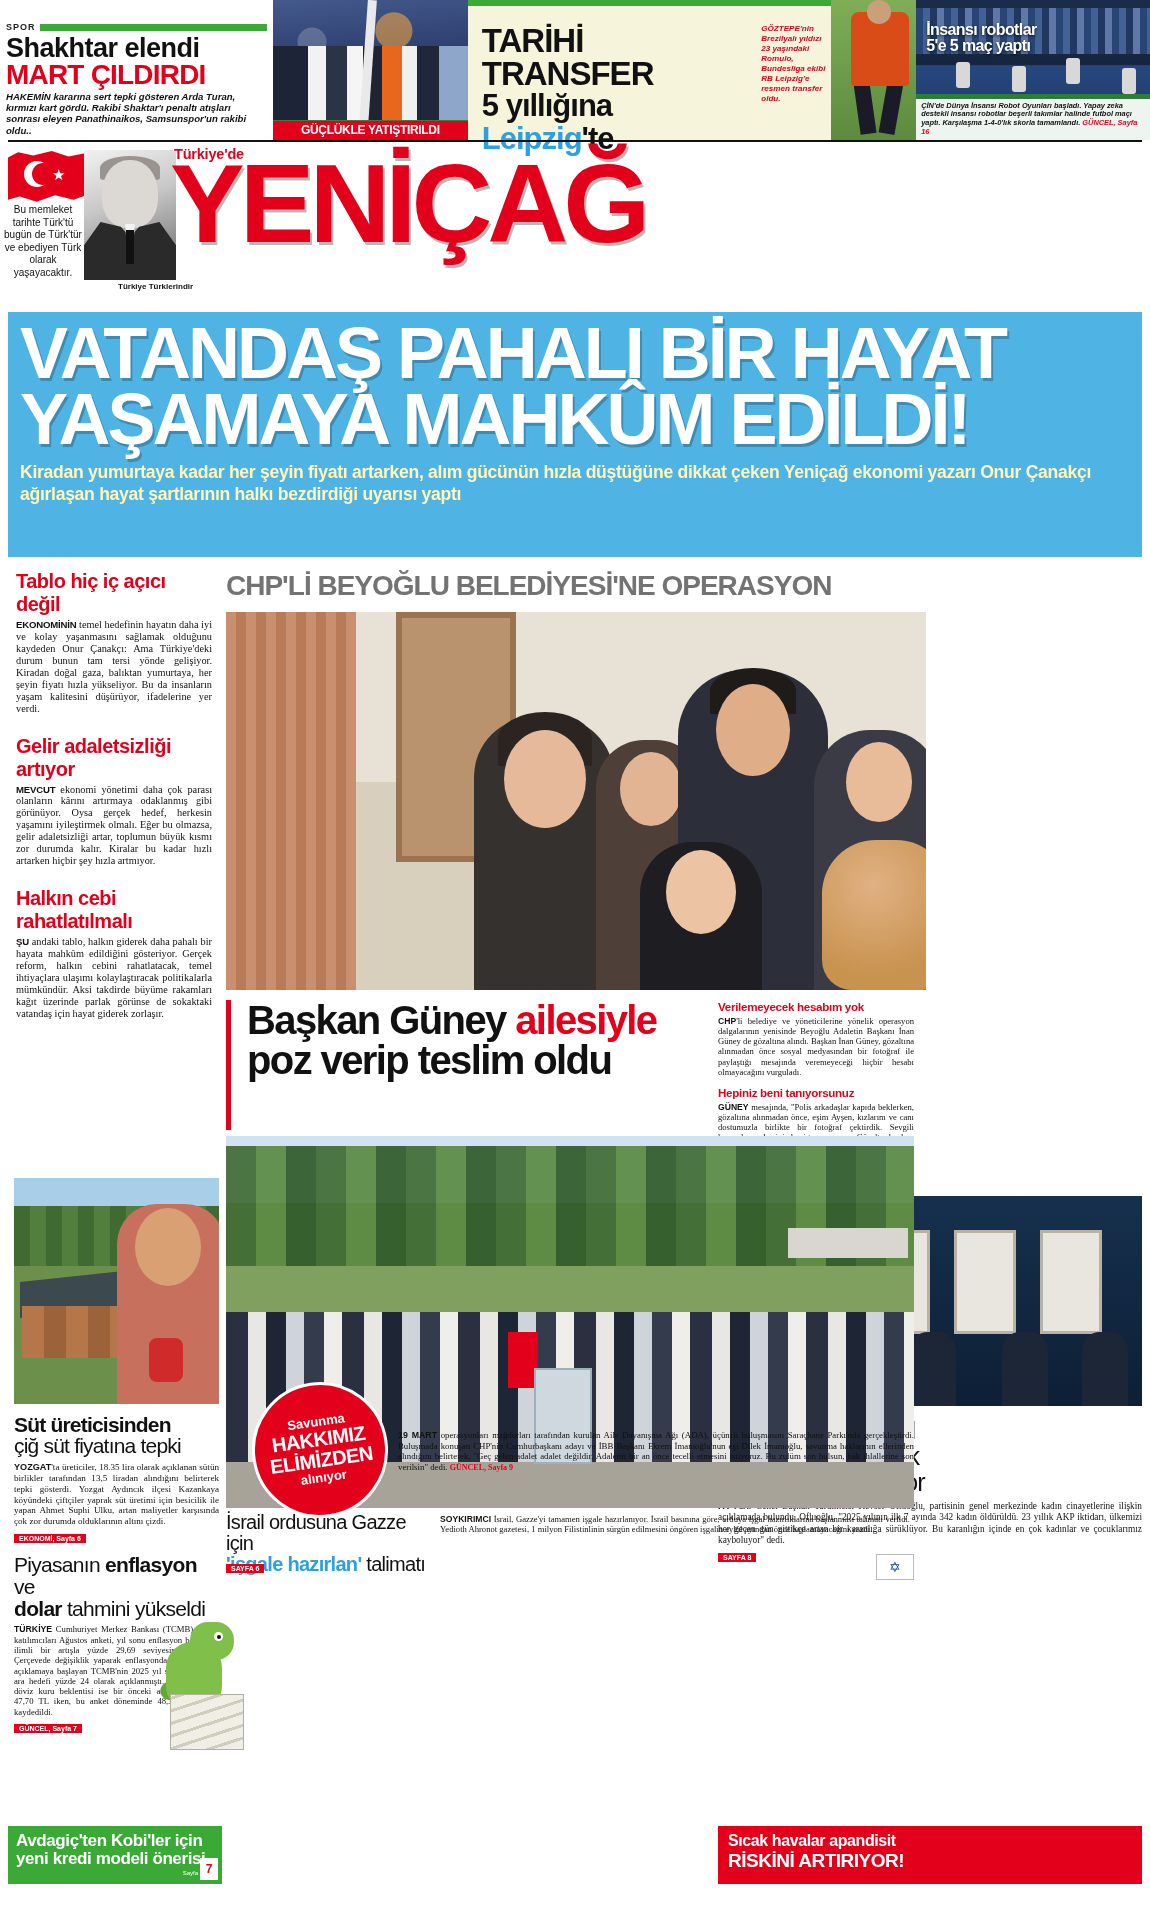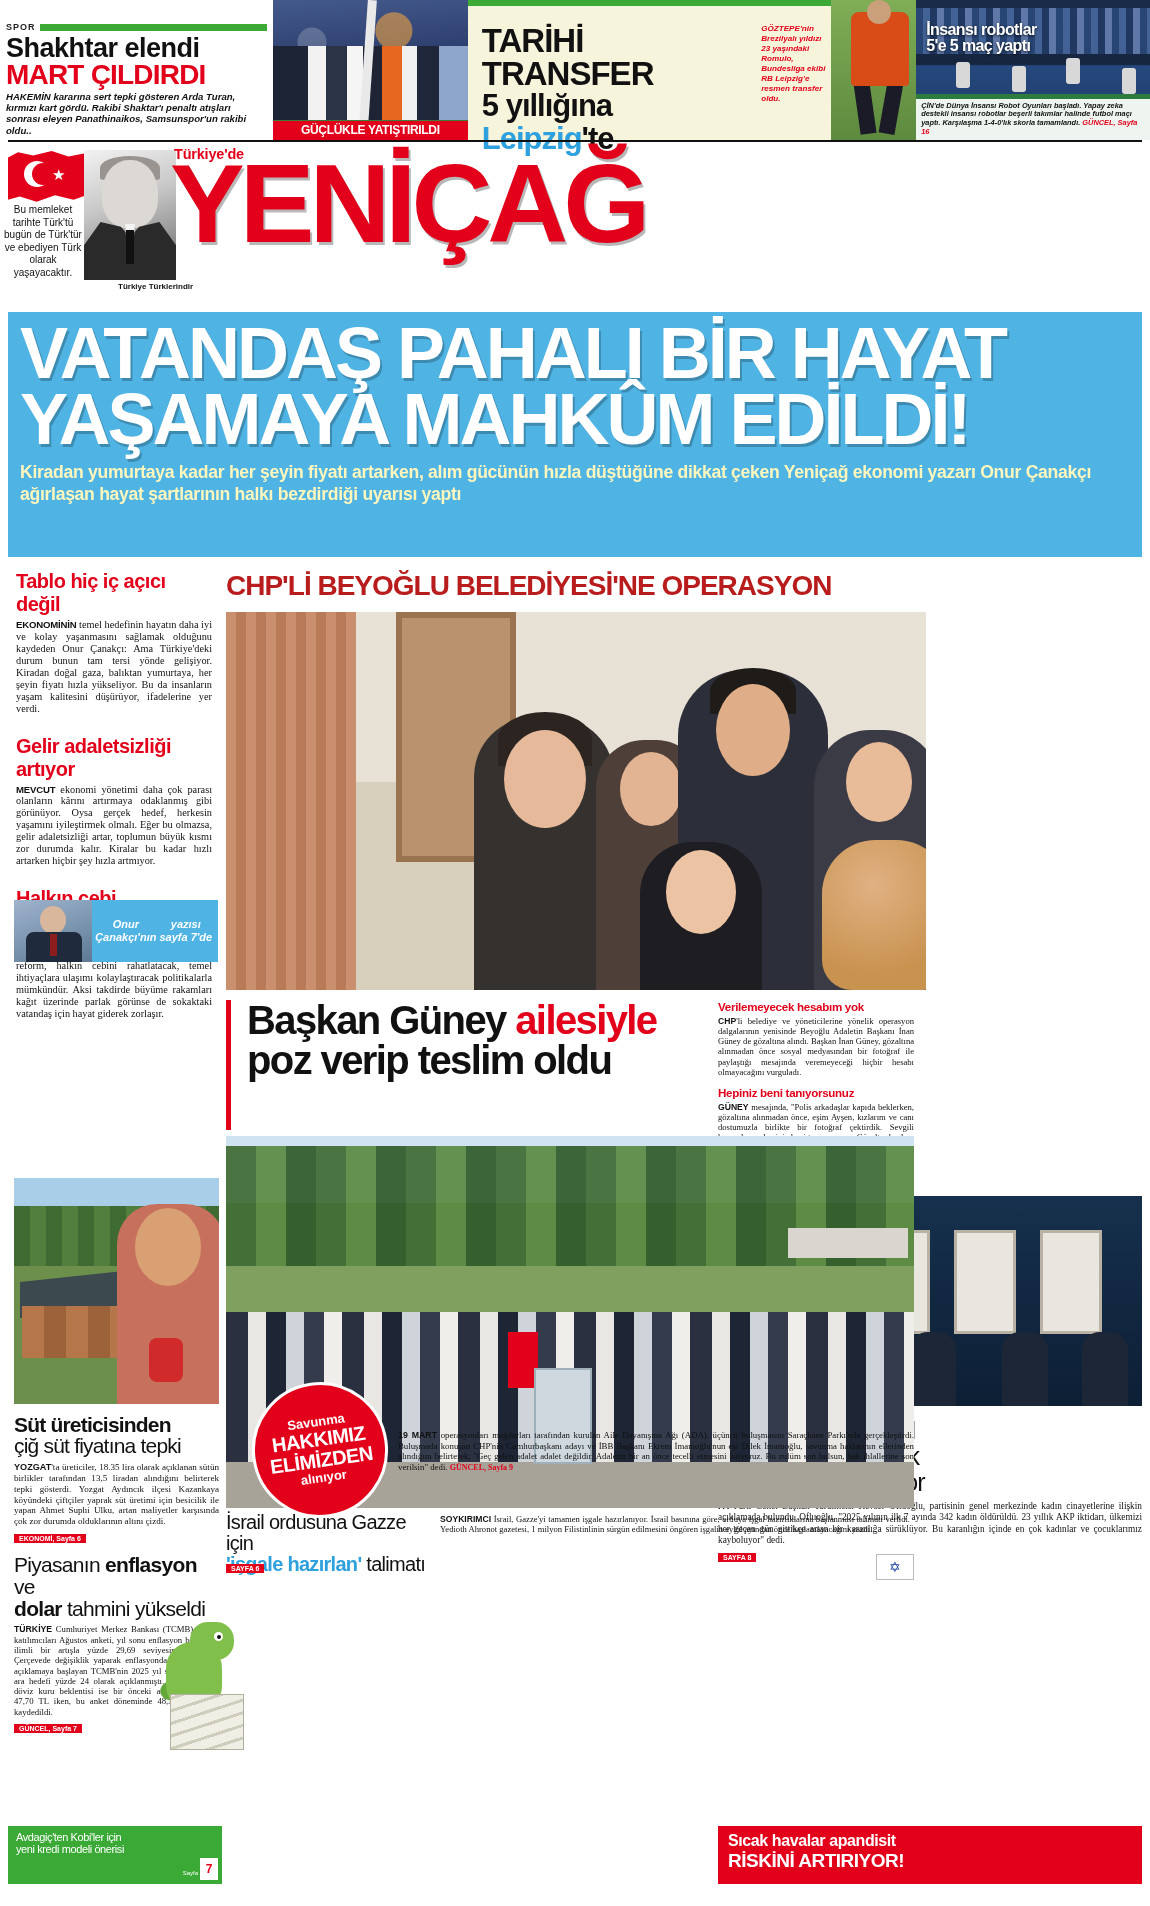--- a/index.html
+++ b/index.html
@@ -139,21 +139,21 @@
   .author-photo { width:78px; height:62px; background:linear-gradient(160deg,#9fb4cd,#5d7994); position:relative; overflow:hidden;}
   .author-photo .h { position:absolute; left:26px; top:6px; width:26px; height:28px; border-radius:50%; background:#d8b79c;}
   .author-photo .b { position:absolute; left:12px; top:32px; width:56px; height:32px; background:#1f2a3d; border-radius:8px 8px 0 0;}
   .author-photo .t { position:absolute; left:36px; top:34px; width:7px; height:22px; background:#8d1d1d;}
   .author-cap { flex:1; background:#4fb3e3; color:#fff; font-size:11px; font-weight:bold; font-style:italic;
      display:flex; align-items:center; justify-content:center; text-align:center; line-height:1.15; padding:0 3px;}
 
   
   .chp-head {
     position:absolute; left:226px; top:570px; width:700px; height:36px;
-    background:#fff; color:#b91c1c; font-size:28px; font-weight:bold; letter-spacing:-1px;
+    background:#fff; color:#737373; font-size:28px; font-weight:bold; letter-spacing:-1px;
   }
   .chp-photo { position:absolute; left:226px; top:612px; width:700px; height:378px; overflow:hidden; background:#cdb59a;}
   .chp-photo .wall { position:absolute; inset:0; background:linear-gradient(180deg,#e8e2d6 0 45%,#d9cfbd 45% 100%);}
   .chp-photo .curtain { position:absolute; left:0; top:0; width:130px; height:100%;
     background:repeating-linear-gradient(90deg,#c98f6e 0 10px,#b97a57 10px 20px);}
   .chp-photo .door { position:absolute; left:170px; top:0; width:120px; height:250px; background:#b8936d; border:6px solid #9a7450;}
   .chp-photo .p1 { position:absolute; left:248px; top:105px; width:140px; height:273px; background:#35312e; border-radius:60px 60px 0 0;}
   .chp-photo .p1f { position:absolute; left:278px; top:118px; width:82px; height:98px; border-radius:50%; background:#e5b99a;}
   .chp-photo .p1h { position:absolute; left:272px; top:100px; width:94px; height:54px; border-radius:50% 50% 0 0; background:#2b2420;}
   .chp-photo .p2 { position:absolute; left:370px; top:128px; width:108px; height:250px; background:#4e4038; border-radius:48px 48px 0 0;}
@@ -213,21 +213,21 @@
   .milk-text p { margin-top:5px; font-size:9.1px; line-height:1.2; text-align:justify; color:#111; font-family:"Liberation Serif", serif;}
   .milk-text p b { font-family:"Liberation Sans", sans-serif;}
 
   .infl { position:absolute; left:14px; top:1554px; width:205px;}
   .infl h3 { font-size:21px; line-height:1.04; letter-spacing:-0.7px; color:#111; font-weight:normal;}
   .infl h3 b { font-weight:bold;}
   .infl p { margin-top:5px; font-size:8.7px; line-height:1.18; text-align:justify; color:#111; font-family:"Liberation Serif", serif;}
   .infl p b { font-family:"Liberation Sans", sans-serif;}
 
   .avdagic { position:absolute; left:8px; top:1826px; width:214px; height:58px; background:#3aa935; color:#fff; padding:6px 8px;}
-  .avdagic p { font-size:11px; font-weight:normal; line-height:1.08; letter-spacing:-0.4px;}
+  .avdagic p { font-size:17px; font-weight:bold; line-height:1.08; letter-spacing:-0.4px;}
   .avdagic .pg { position:absolute; right:4px; bottom:4px; background:#fff; color:#e2001a; font-size:12px; font-weight:bold; width:18px; height:22px; text-align:center; line-height:22px;}
   .avdagic .pglbl { position:absolute; right:24px; bottom:8px; font-size:6px; color:#fff;}
 
   
   .protest { position:absolute; left:226px; top:1136px; width:688px; height:372px; overflow:hidden; background:#9cb87f;}
   .protest .sky { position:absolute; inset:0; background:linear-gradient(180deg,#cfe3f2 0 18%,#7fa05e 18% 70%,#9a9a93 70% 100%);}
   .protest .trees { position:absolute; left:0; top:10px; width:100%; height:120px;
     background:repeating-linear-gradient(90deg,#3f6b33 0 30px,#5a8a42 30px 60px,#2f5a29 60px 90px); opacity:.92;}
   .protest .crowd { position:absolute; left:0; bottom:46px; width:100%; height:150px;
     background:repeating-linear-gradient(90deg,
@@ -387,32 +387,20 @@
 
   <div class="leftcol">
     <h4>Tablo hiç iç açıcı değil</h4>
     <p><b>EKONOMİNİN</b><span> temel hedefinin hayatın daha iyi ve kolay yaşanmasını sağlamak olduğunu kaydeden Onur Çanakçı: Ama Türkiye'deki durum bunun tam tersi yönde gelişiyor. Kiradan doğal gaza, balıktan yumurtaya, her şeyin fiyatı hızla yükseliyor. Bu da insanların yaşam kalitesini düşürüyor, ifadelerine yer verdi.</span></p>
     <h4 class="sp">Gelir adaletsizliği artıyor</h4>
     <p><b>MEVCUT</b><span> ekonomi yönetimi daha çok parası olanların kârını artırmaya odaklanmış gibi görünüyor. Oysa gerçek hedef, herkesin yaşamını iyileştirmek olmalı. Eğer bu olmazsa, gelir adaletsizliği artar, toplumun büyük kısmı zor durumda kalır. Kiralar bu kadar hızlı artarken hiçbir şey hızla artmıyor.</span></p>
     <h4 class="sp">Halkın cebi rahatlatılmalı</h4>
     <p><b>ŞU</b><span> andaki tablo, halkın giderek daha pahalı bir hayata mahkûm edildiğini gösteriyor. Gerçek reform, halkın cebini rahatlatacak, temel ihtiyaçlara ulaşımı kolaylaştıracak politikalarla mümkündür. Aksi takdirde büyüme rakamları kağıt üzerinde parlak görünse de sokaktaki vatandaş için hayat giderek zorlaşır.</span></p>
   </div>
 
-  <div class="author-box">
-    <div class="author-photo">
-      <div class="h"></div>
-      <div class="b"></div>
-      <div class="t"></div>
-    </div>
-    <div class="author-cap">
-      <span>Onur Çanakçı'nın</span>
-        <br>
-      <span>yazısı sayfa 7'de</span>
-    </div>
-  </div>
 
   <div class="chp-head">CHP'Lİ BEYOĞLU BELEDİYESİ'NE OPERASYON</div>
 
   <div class="chp-photo">
     <div class="wall"></div>
     <div class="curtain"></div>
     <div class="door"></div>
     <div class="p1"></div>
     <div class="p1h"></div>
     <div class="p1f"></div>

